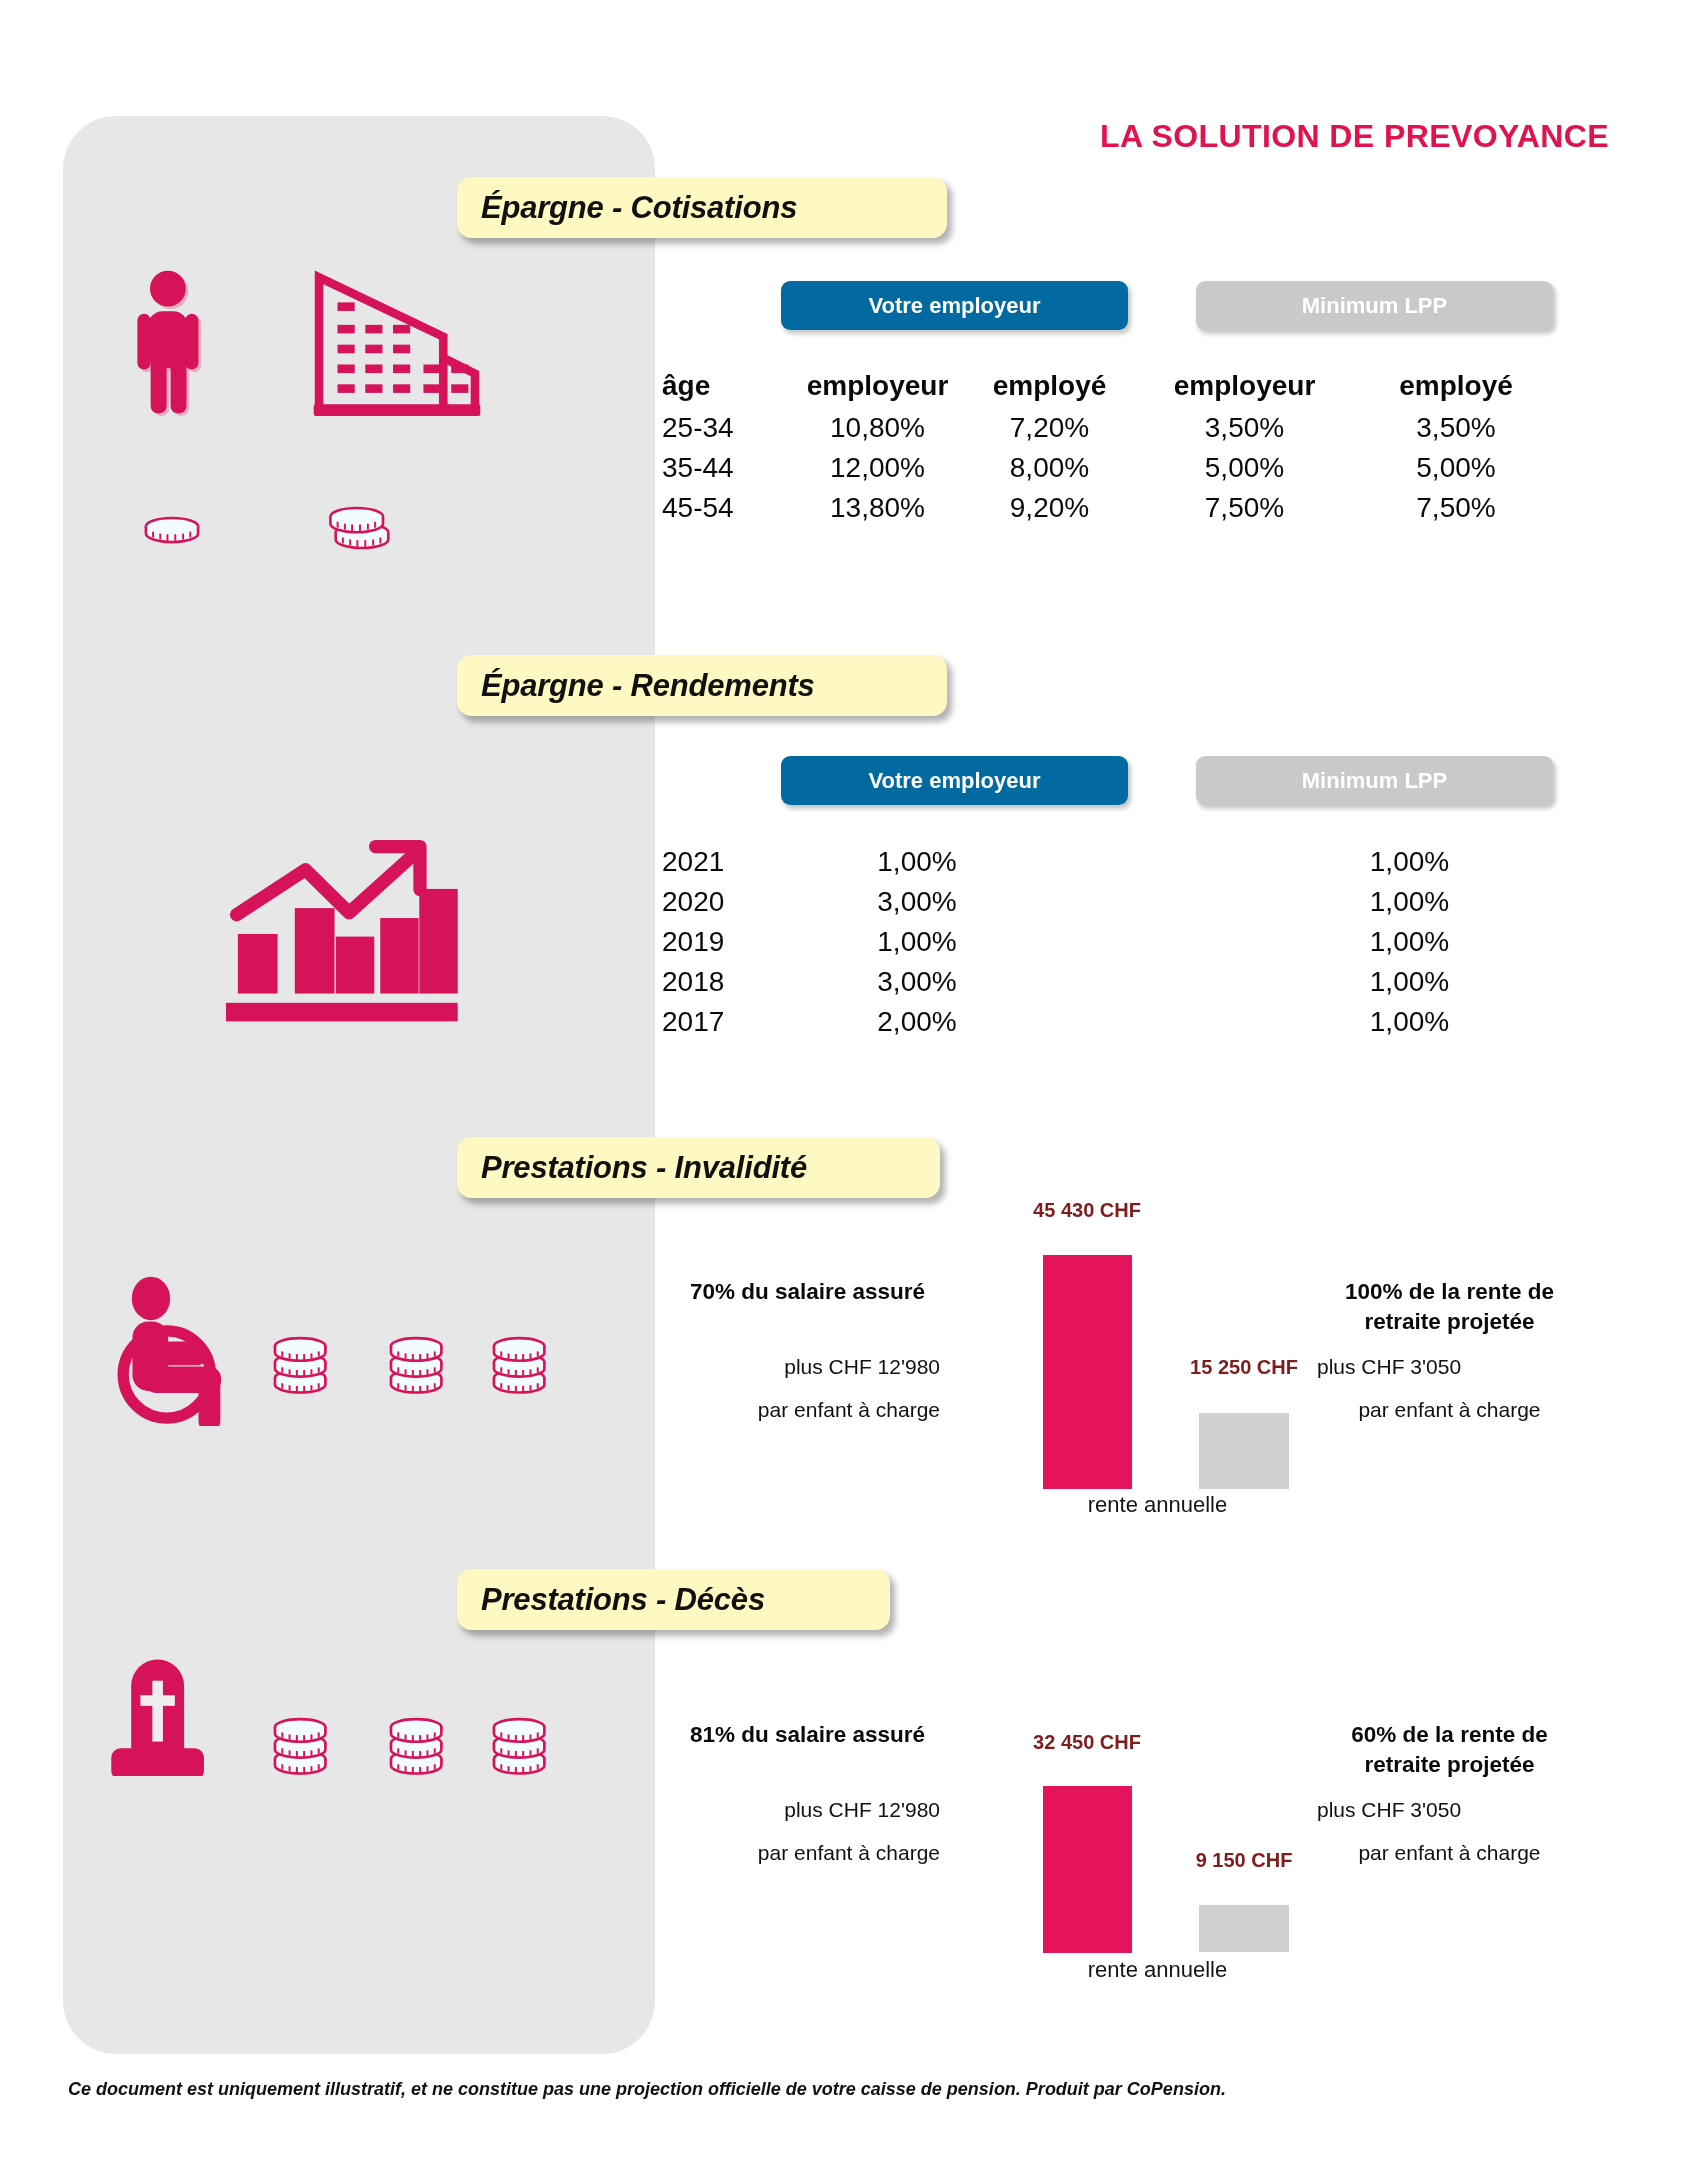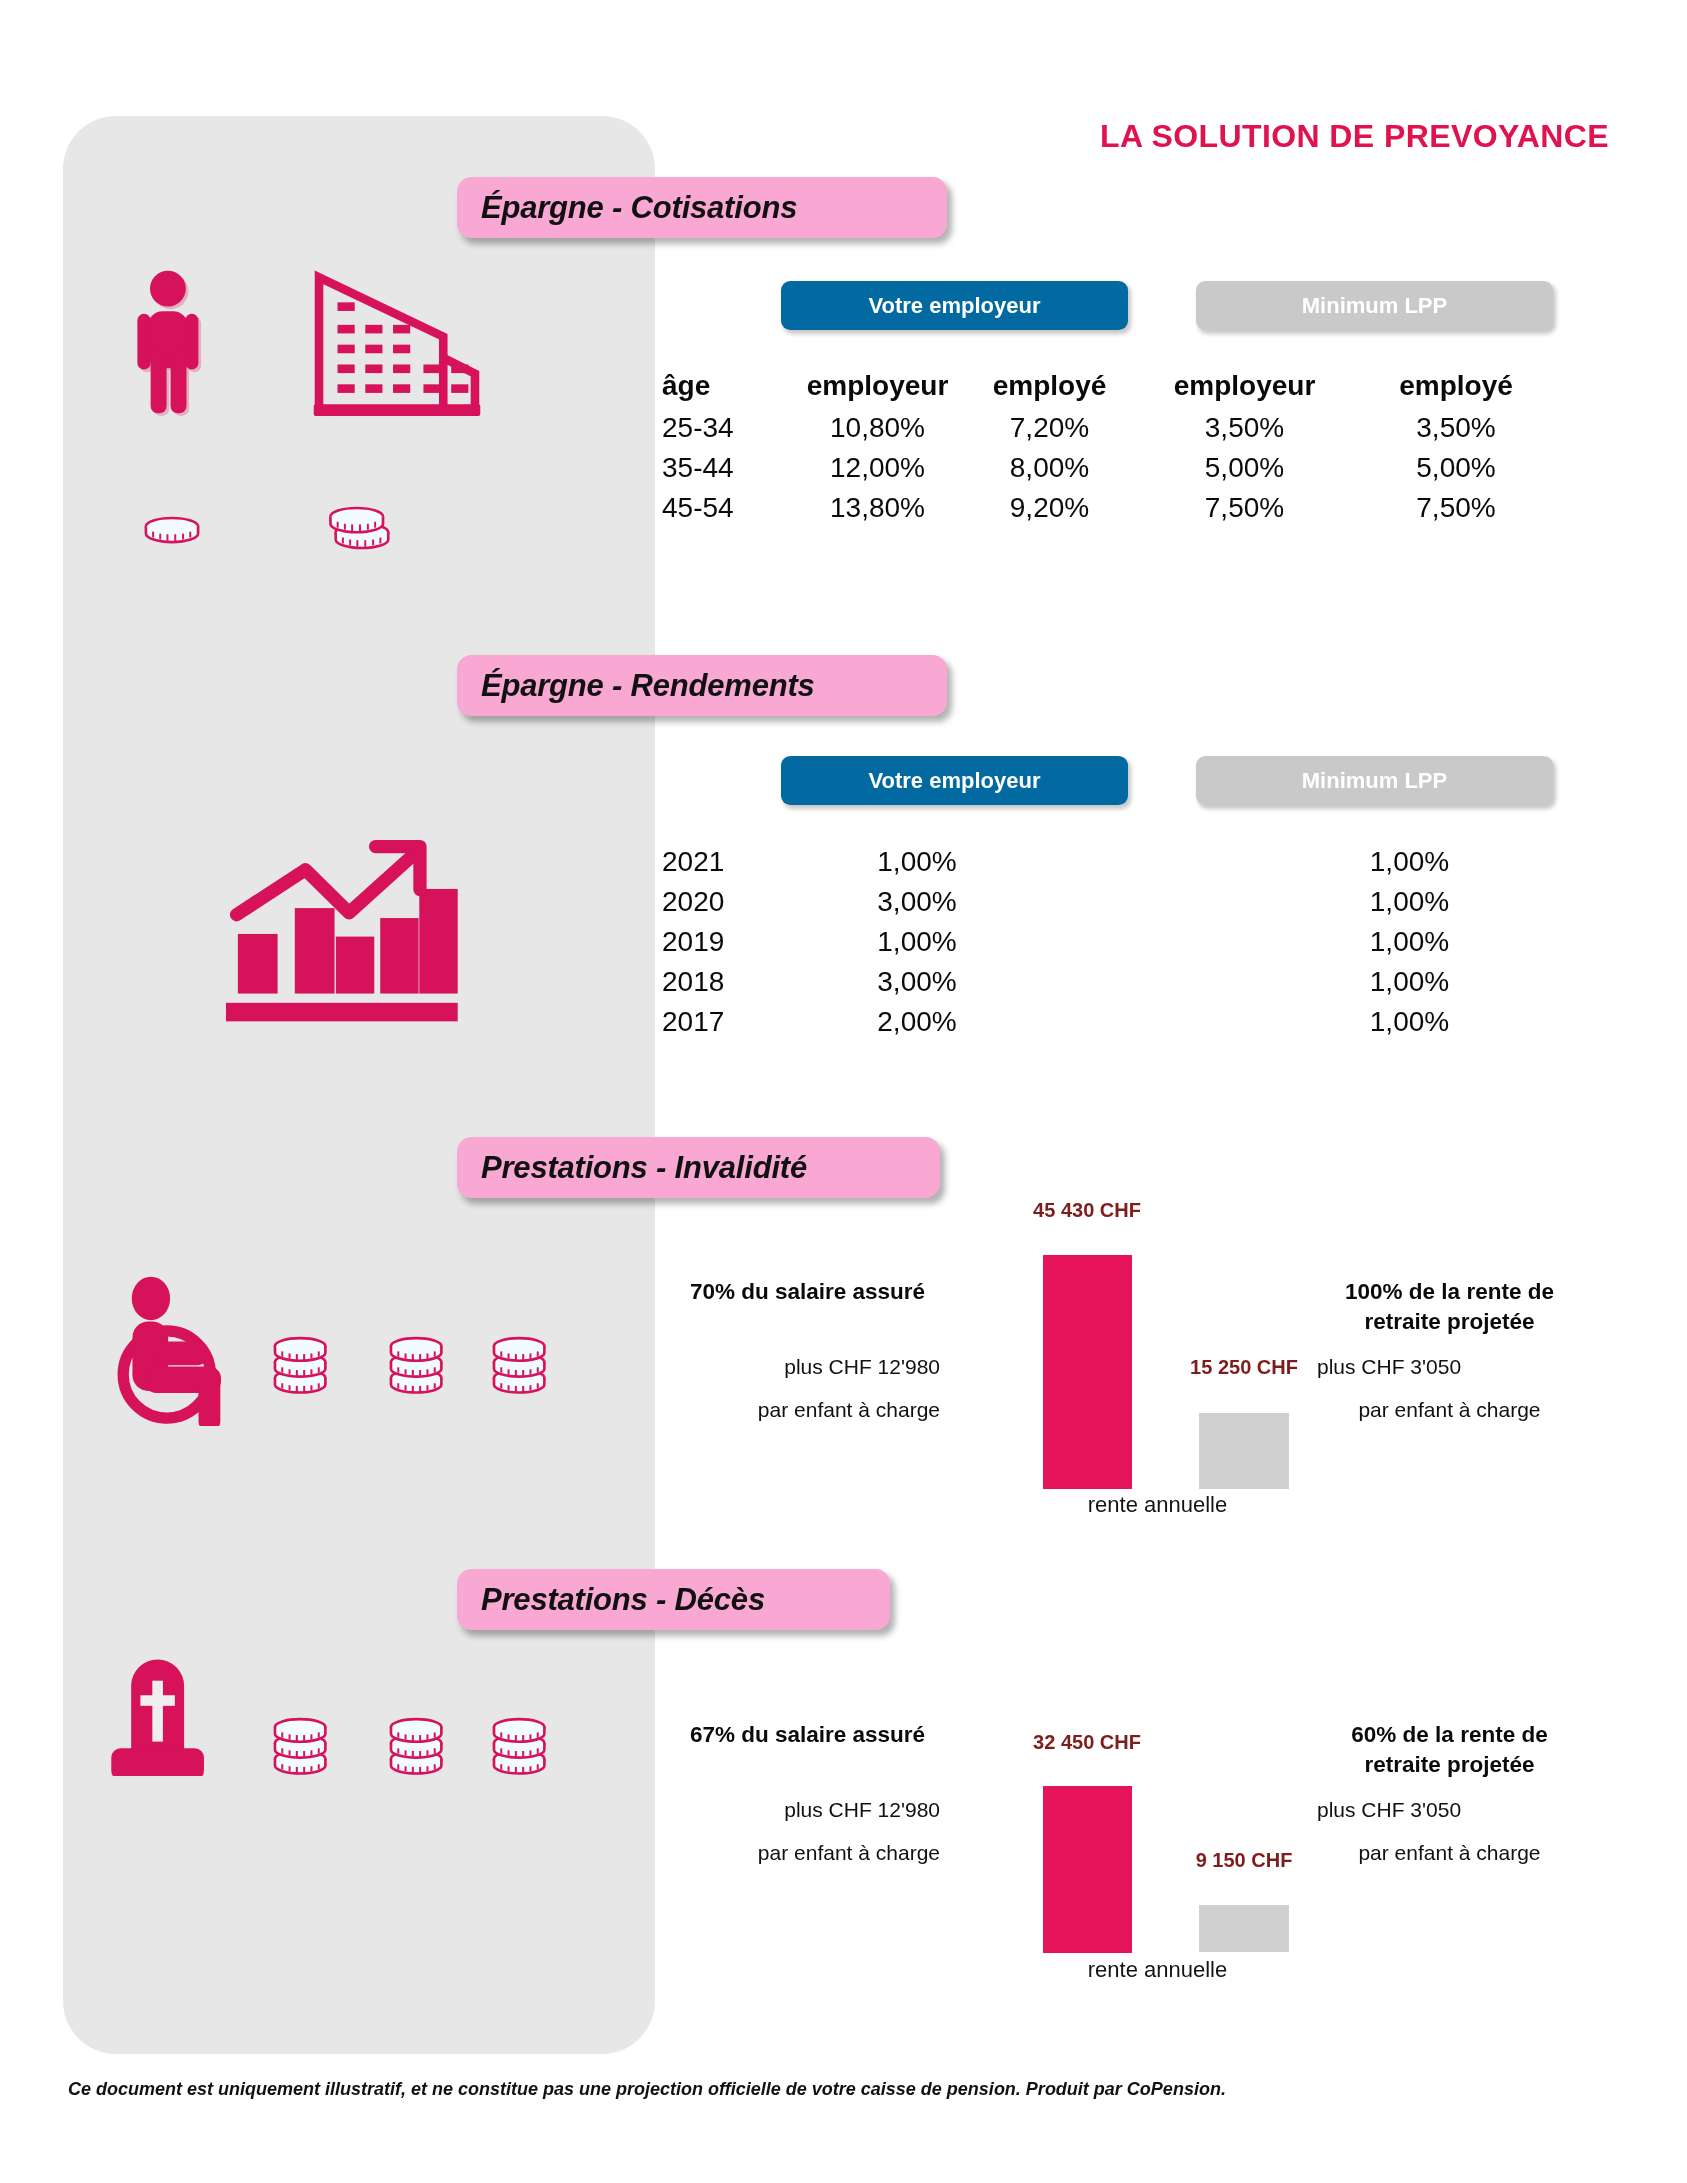--- a/index.html
+++ b/index.html
@@ -35,21 +35,21 @@
     font-weight: bold;
     color: #e0134f;
     letter-spacing: 0.4px;
     font-family: "Liberation Sans", sans-serif;
     white-space: nowrap;
   }
 
   
   .section-tab {
     position: absolute;
-    background: #f9a8d4;
+    background: #fef9c3;
     border-radius: 14.6px;
     box-shadow: 4.6px 5.3px 6px rgba(0,0,0,0.30);
     height: 61px;
     display: flex;
     align-items: center;
     padding-left: 24px;
     box-sizing: border-box;
   }
   .section-tab span {
     font-size: 31px;
@@ -652,21 +652,21 @@
           <line x1="26" y1="26" x2="26" y2="34"></line>
           <line x1="37" y1="27" x2="37" y2="36"></line>
           <line x1="48" y1="27" x2="48" y2="36"></line>
           <line x1="59" y1="26" x2="59" y2="34"></line>
           <line x1="70" y1="23" x2="70" y2="31"></line>
         </g>
       </g>
   </svg>
 </div>
 
-<div class="benefit-head" style="left:675px; top:1720px; width:265px; text-align:center;">67% du salaire assuré</div>
+<div class="benefit-head" style="left:675px; top:1720px; width:265px; text-align:center;">81% du salaire assuré</div>
 <div class="benefit-sub" style="left:675px; top:1793px; width:265px; text-align:right;">plus CHF 12'980</div>
 <div class="benefit-sub" style="left:675px; top:1836px; width:265px; text-align:right;">par enfant à charge</div>
 
 <div class="bar bar-pink" style="left:1043px; top:1786px; width:89px; height:167px;"></div>
 <div class="bar bar-grey" style="left:1199px; top:1905px; width:90px; height:47px;"></div>
 <div class="bar-label" style="left:1021px; top:1731px; width:132px;">32 450 CHF</div>
 <div class="bar-label" style="left:1178px; top:1849px; width:132px;">9 150 CHF</div>
 <div class="axis-label" style="left:1012px; top:1957px; width:291px;">rente annuelle</div>
 
 <div class="benefit-head" style="left:1317px; top:1720px; width:265px; text-align:center;">60% de la rente de</div>

